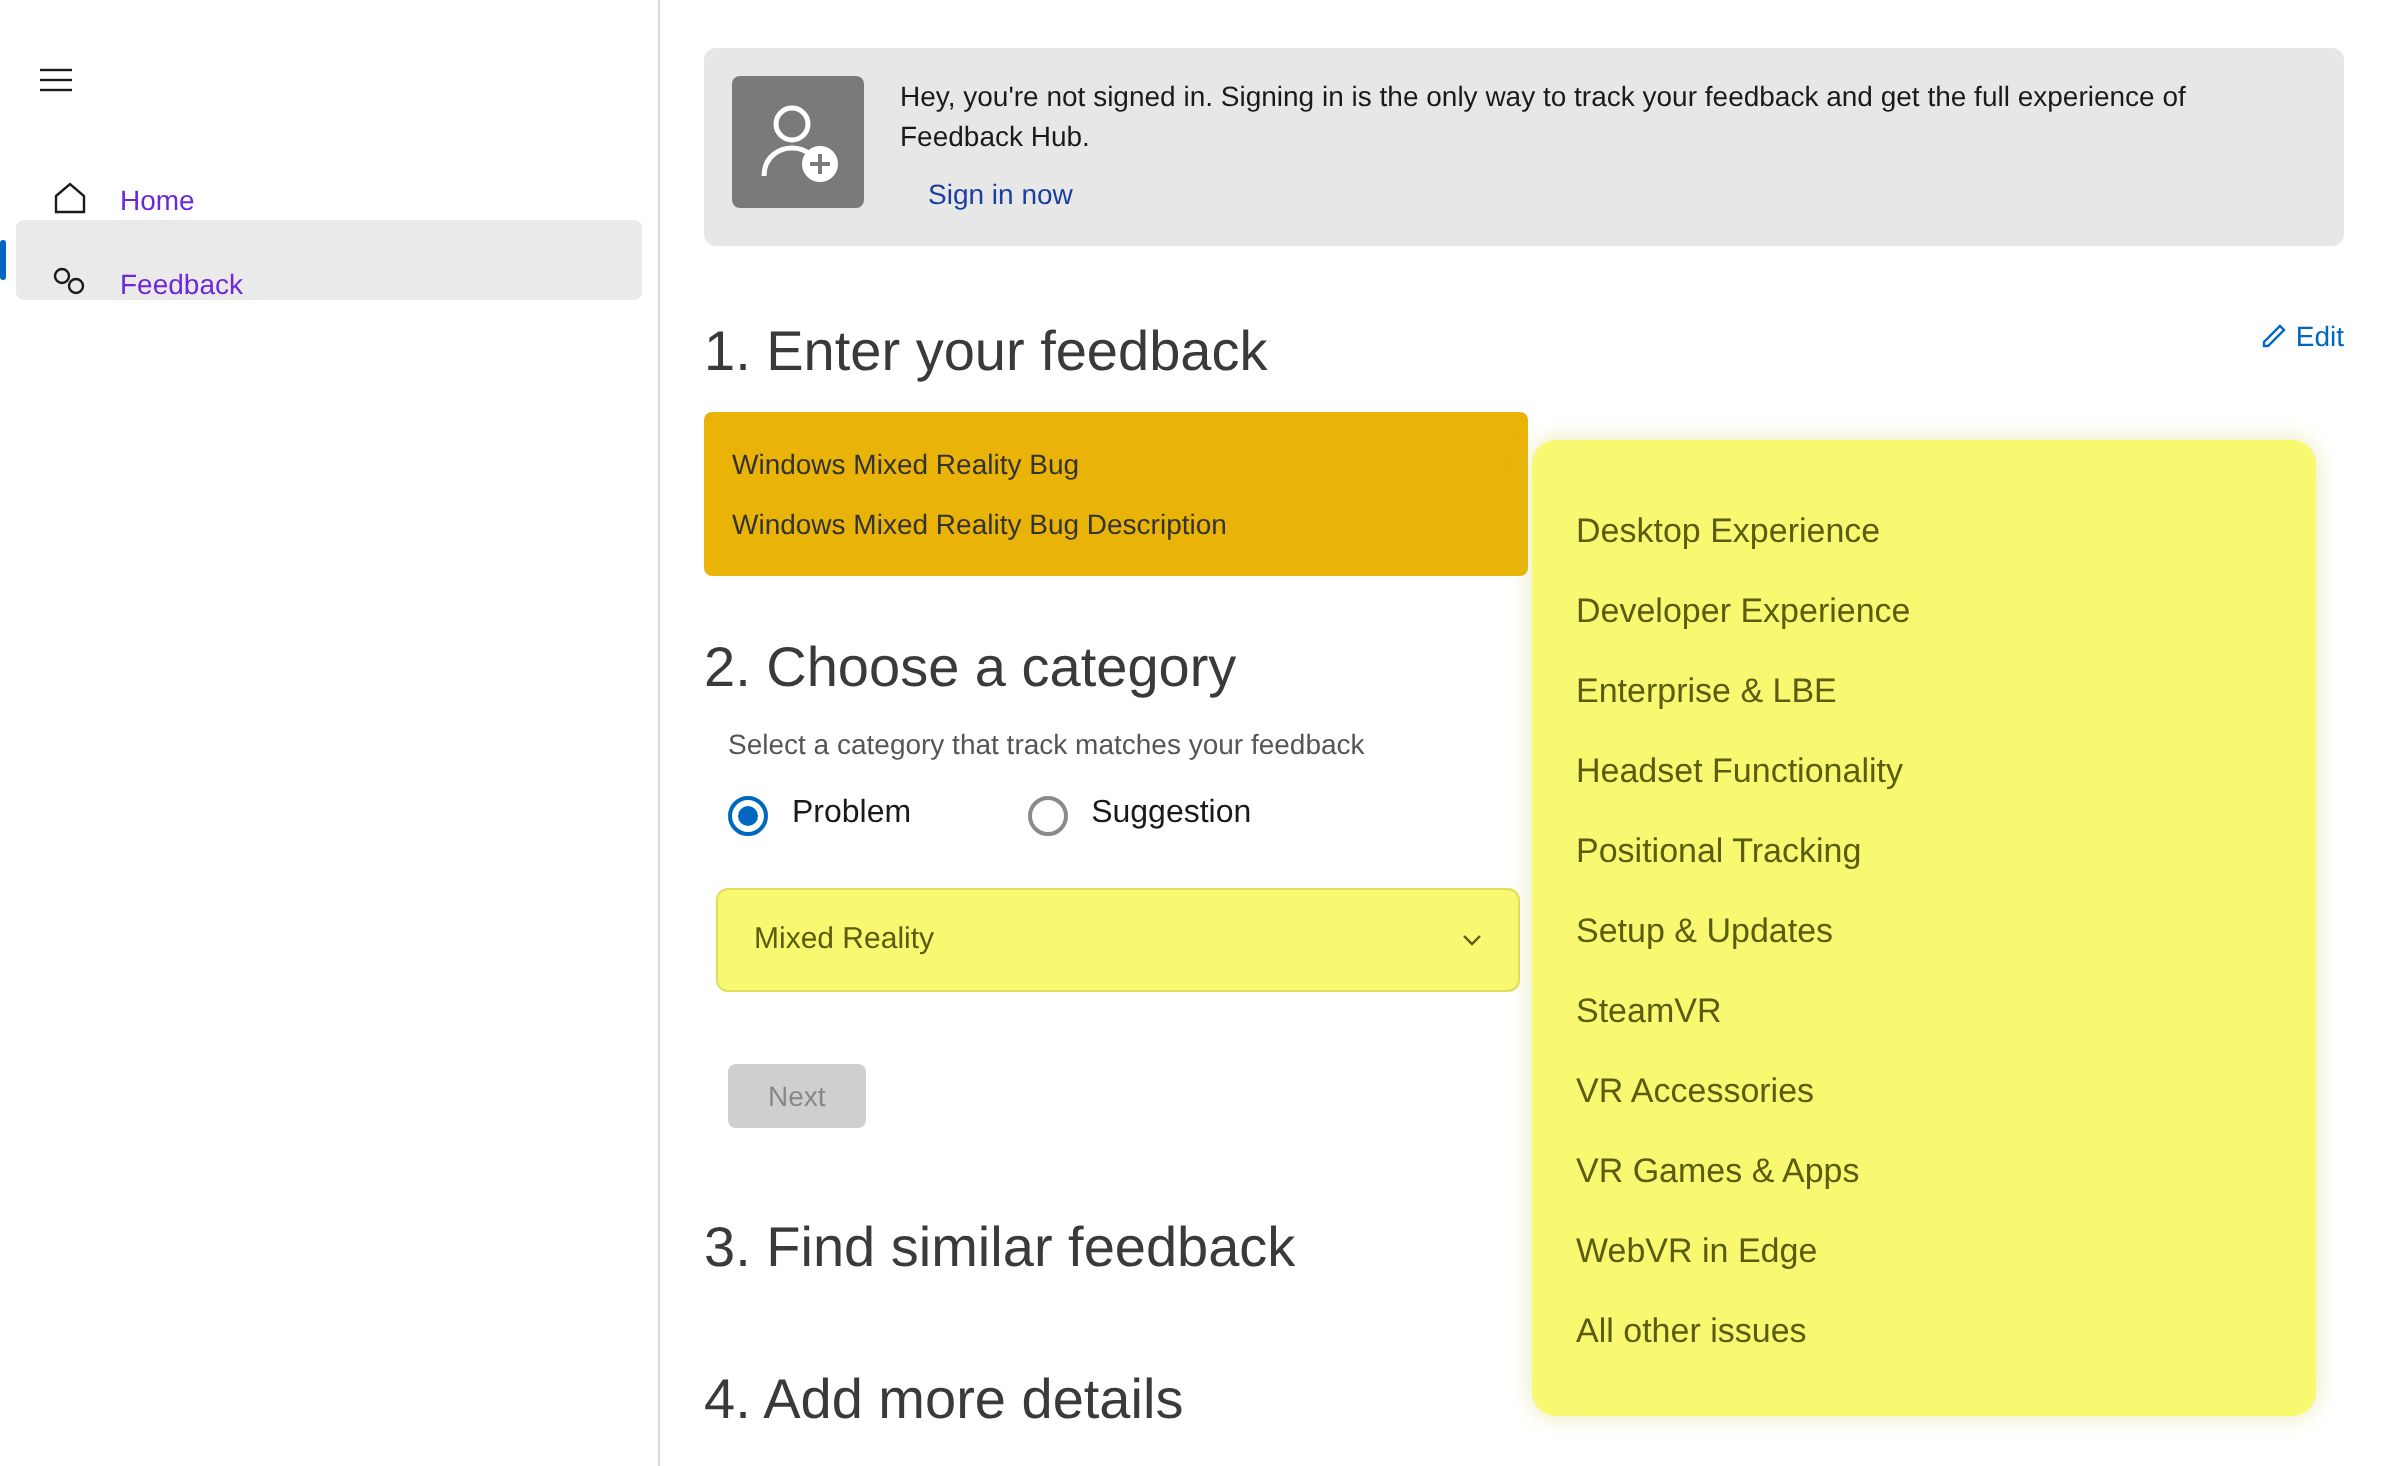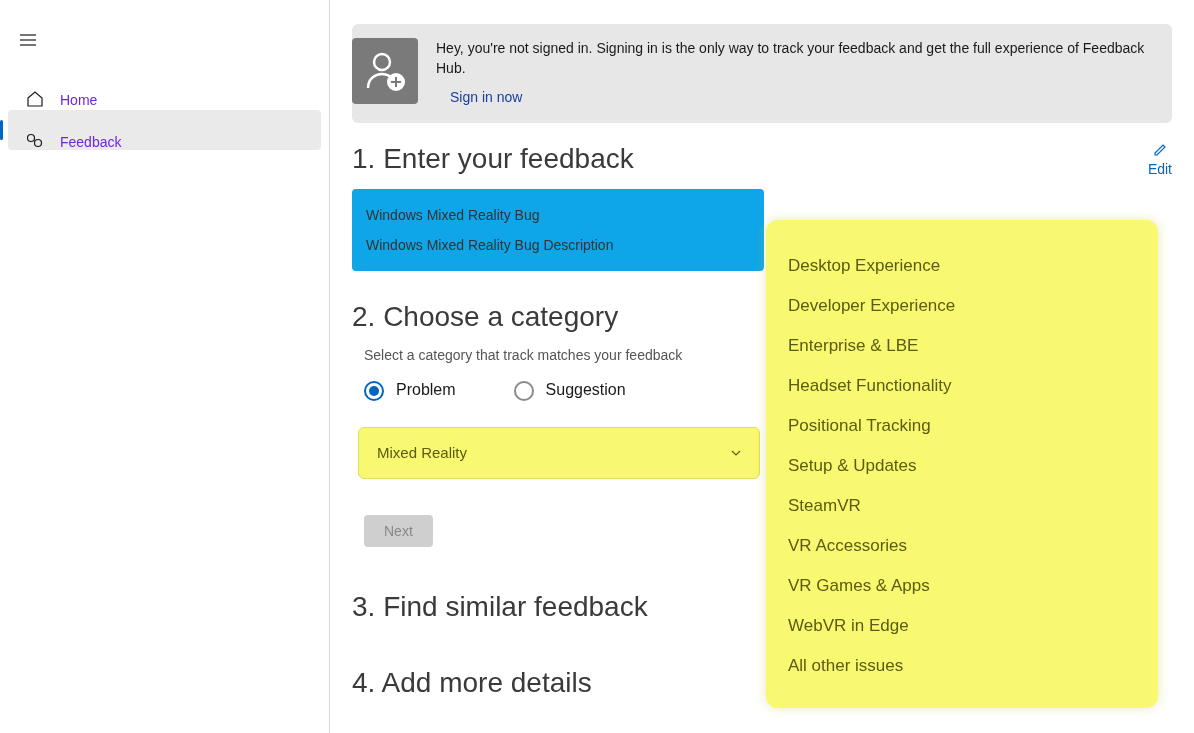--- a/index.html
+++ b/index.html
@@ -74,25 +74,25 @@
       flex: 1;
       padding: 24px 22px 0 22px;
       overflow: hidden;
       position: relative;
     }
 
     
     .banner {
       background: #e7e7e7;
       border-radius: 6px;
-      padding: 14px 18px 16px 0;
+      padding: 14px 18px 16px 14px;
       display: flex;
       align-items: flex-start;
       gap: 18px;
-      margin-bottom: 20px;
+      margin-bottom: 37px;
       justify-content: flex-end;
     }
     .banner-icon {
       width: 66px;
       height: 66px;
       background: #7a7a7a;
       border-radius: 4px;
       display: flex;
       align-items: center;
       justify-content: center;
@@ -119,26 +119,25 @@
       color: #3a3a3a;
       margin-bottom: 14px;
     }
     .edit-link {
       color: #0067c0;
       display: inline-flex;
       align-items: center;
       gap: 4px;
       cursor: pointer;
       font-size: 14px;
-      flex-direction: column;
     }
     .edit-link svg { display: block; }
 
     .feedback-summary {
-      background: #0ea5e9;
+      background: #eab308;
       border-radius: 4px;
       padding: 18px 14px 18px 14px;
       margin-bottom: 30px;
       width: 412px;
     }
     .feedback-summary .summary-line { color: #333; font-size: 14px; }
     .feedback-summary .summary-line + .summary-line { margin-top: 14px; }
 
     .subtext {
       color: #555;

